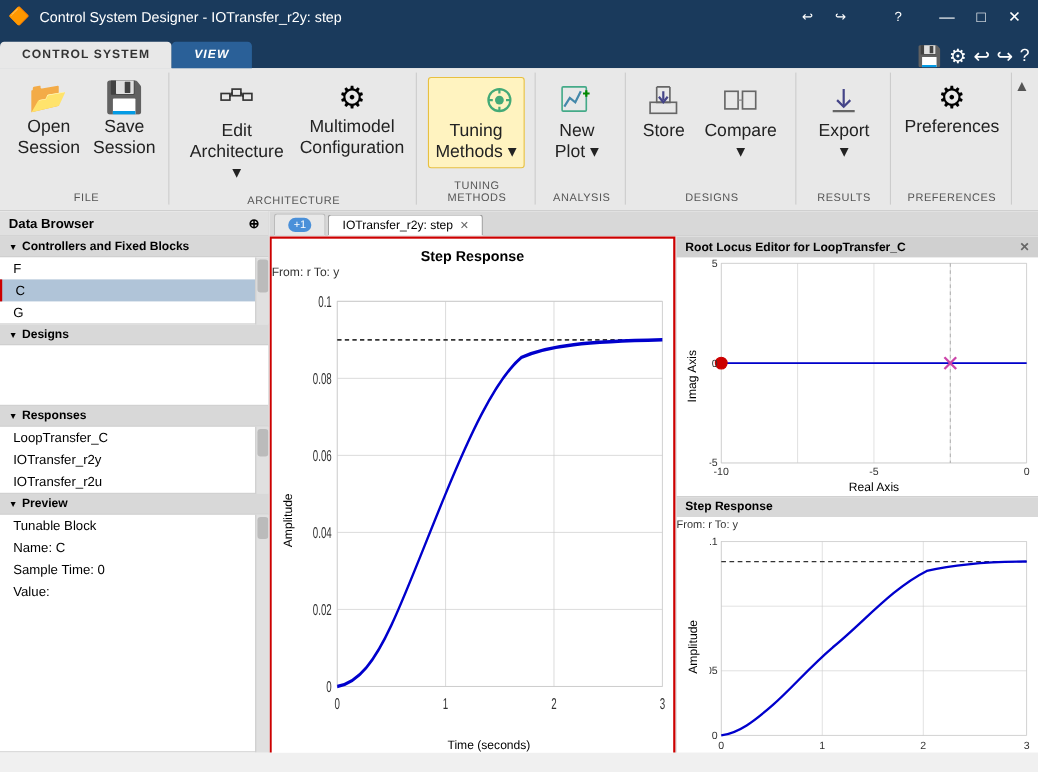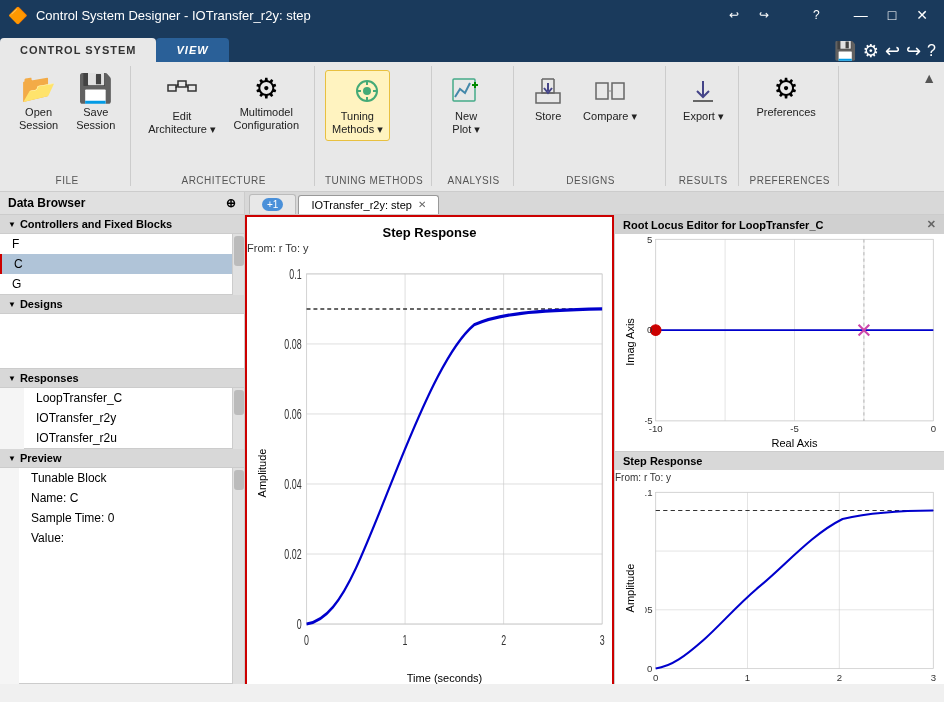--- a/index.html
+++ b/index.html
@@ -81,21 +81,21 @@
       align-items: center;
       gap: 3px;
       padding: 4px 6px;
       border: 1px solid transparent;
       background: none;
       cursor: pointer;
       border-radius: 3px;
       min-width: 48px;
     }
     .ribbon-btn .icon { font-size: 28px; line-height: 1; }
-    .ribbon-btn .label { font-size: 11px; color: #222; text-align: center; line-height: 1.2; }
+    .ribbon-btn .label { font-size: 16px; color: #222; text-align: center; line-height: 1.2; }
     .ribbon-btn.highlighted { background: #fff3c0; border-color: #e8c040; }
 
     
     .main-area {
       display: flex;
       height: calc(702px - 30px - 32px - 130px - 18px);
     }
 
     
     .sidebar {
@@ -437,42 +437,42 @@
     <div class="sidebar-section-header">
       <span class="triangle">▼</span>
       <span>Designs</span>
     </div>
     <div class="sidebar-list" style="height:55px;"></div>
 
     <div class="sidebar-section-header">
       <span class="triangle">▼</span>
       <span>Responses</span>
     </div>
-    <div style="position:relative;margin-left:24px;">
+    <div style="position:relative;">
       <div class="sidebar-list sidebar-list-scrollable" style="padding-right:12px;">
         <div class="sidebar-list-item">
           <span>LoopTransfer_C</span>
         </div>
         <div class="sidebar-list-item">
           <span>IOTransfer_r2y</span>
         </div>
         <div class="sidebar-list-item">
           <span>IOTransfer_r2u</span>
         </div>
       </div>
       <div style="position:absolute;right:0;top:0;width:12px;height:100%;background:#e0e0e0;border-left:1px solid #ccc;">
         <div style="width:10px;height:25px;background:#bbb;border-radius:3px;margin:1px auto;margin-top:2px;"></div>
       </div>
     </div>
 
     <div class="sidebar-section-header">
       <span class="triangle">▼</span>
       <span>Preview</span>
     </div>
-    <div style="position:relative; flex:1;margin-left:19px;">
+    <div style="position:relative; flex:1;">
       <div class="sidebar-list" style="height:100%; padding-right:12px; overflow:hidden;">
         <div class="sidebar-list-item">
           <span>Tunable Block</span>
         </div>
         <div class="sidebar-list-item">
           <span>Name: C</span>
         </div>
         <div class="sidebar-list-item">
           <span>Sample Time: 0</span>
         </div>

